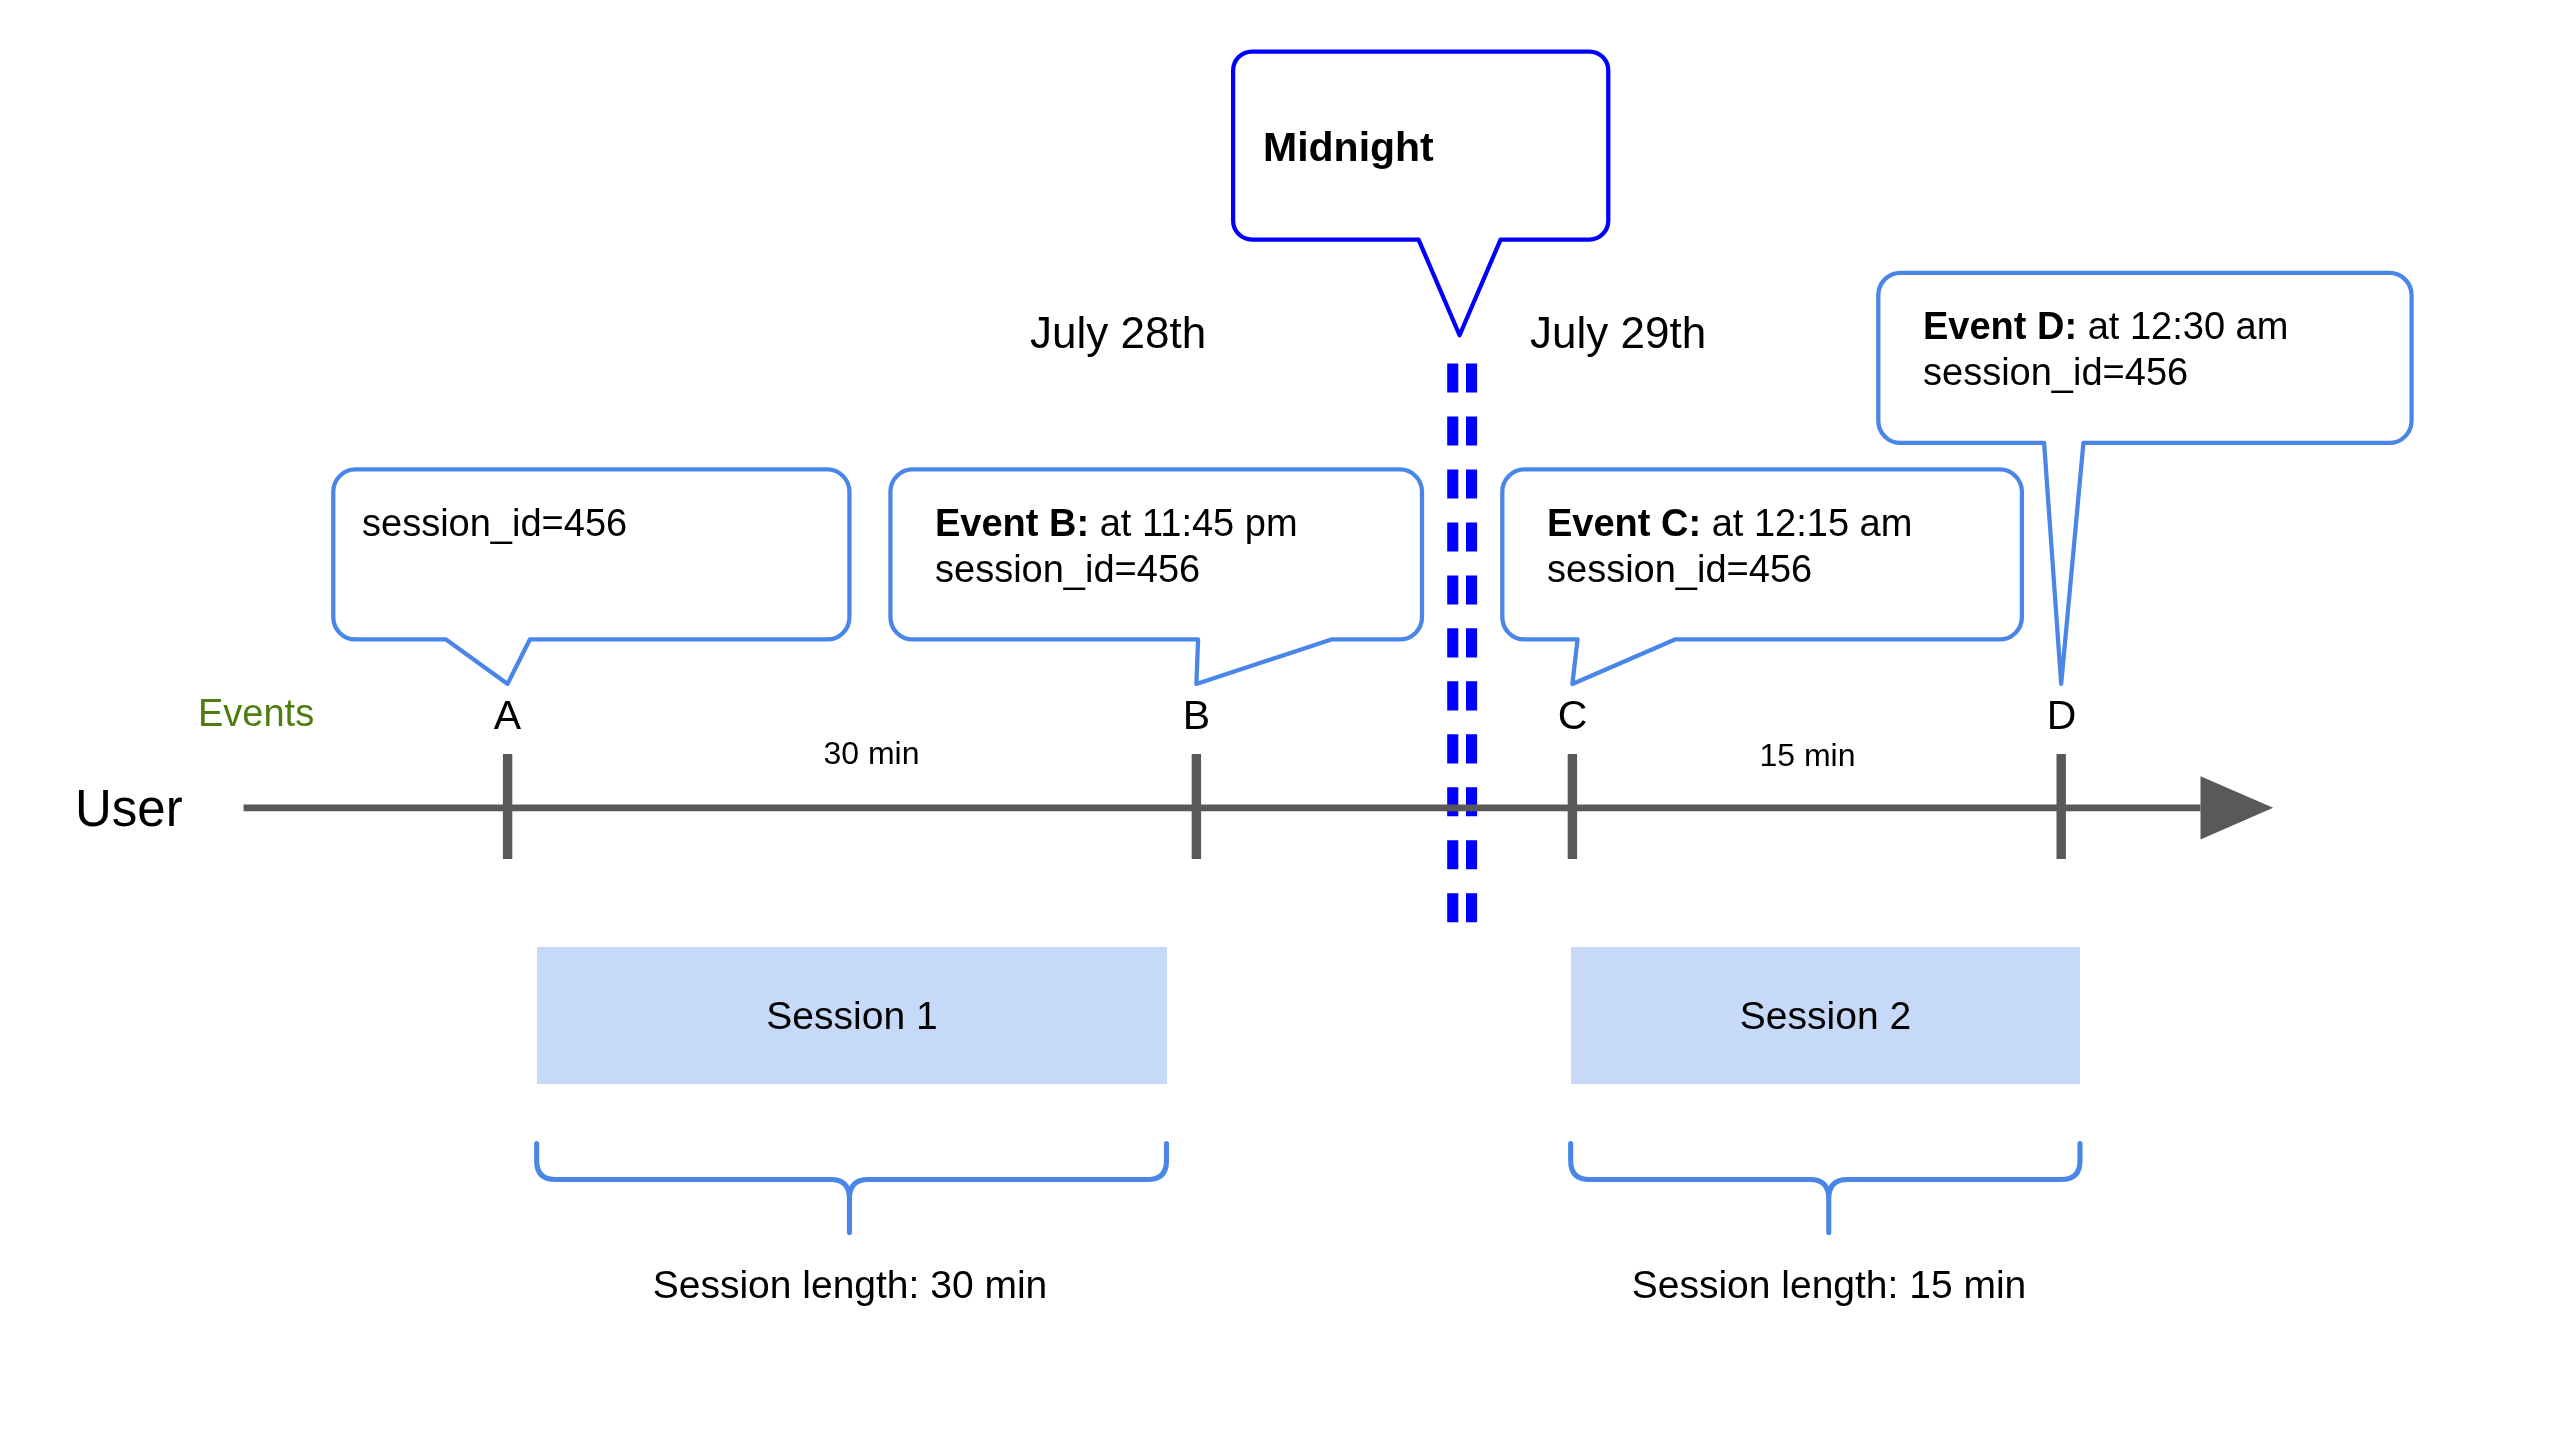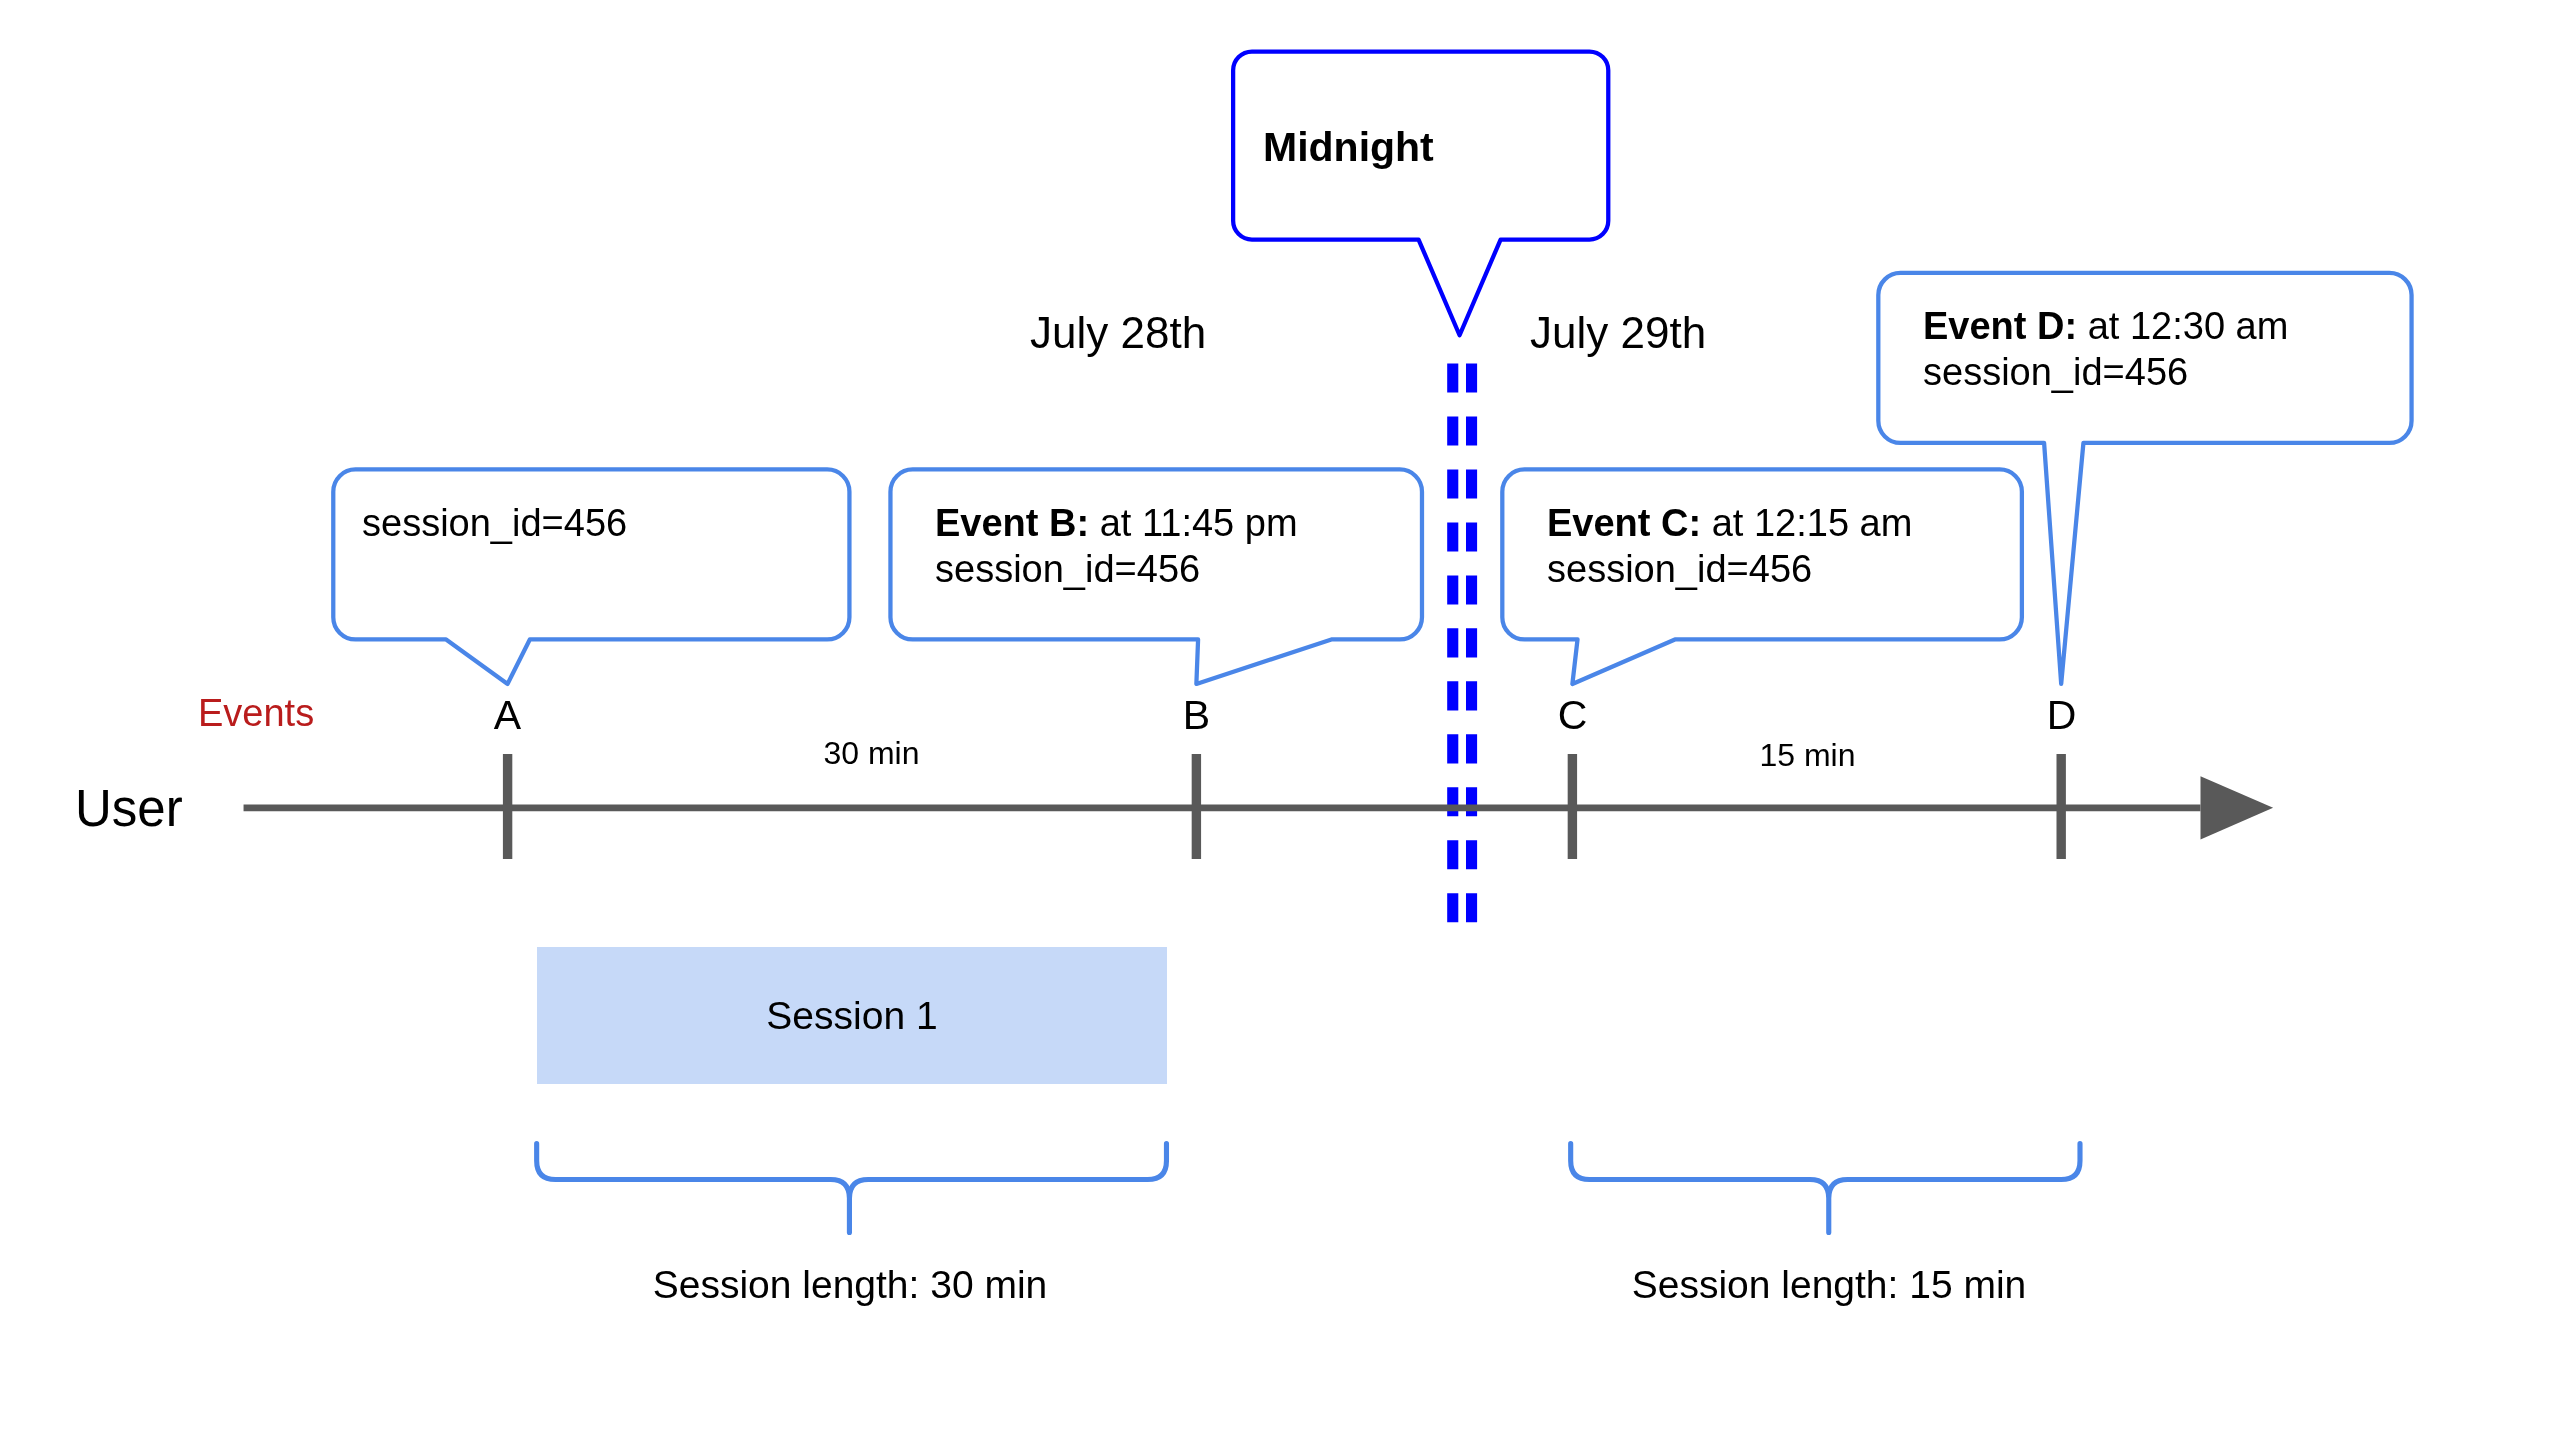--- a/index.html
+++ b/index.html
@@ -59,21 +59,21 @@
   }
   .axis-label-user {
     position: absolute;
     font-size: 51px;
     color: #000000;
     white-space: nowrap;
   }
   .axis-label-events {
     position: absolute;
     font-size: 38px;
-    color: #b91c1c;
+    color: #4d7c0f;
     white-space: nowrap;
   }
   .event-letter {
     position: absolute;
     font-size: 41px;
     color: #000000;
     white-space: nowrap;
     text-align: center;
   }
   .gap-label {
@@ -256,18 +256,21 @@
   <div class="event-letter" style="left:1171px; top:692px; width:51px;">B</div>
   <div class="event-letter" style="left:1547px; top:692px; width:51px;">C</div>
   <div class="event-letter" style="left:2036px; top:692px; width:51px;">D</div>
 
   <div class="gap-label" style="left:769px; top:735px; width:205px;">30 min</div>
   <div class="gap-label" style="left:1705px; top:737px; width:205px;">15 min</div>
 
   <div class="session-box" style="left:537px; top:947px; width:630px; height:137px;text-align:right;">
     <span>Session 1</span>
   </div>
+  <div class="session-box" style="left:1571px; top:947px; width:509px; height:137px;">
+    <span>Session 2</span>
+  </div>
 
   <div class="session-length-label" style="left:508px; top:1263px; width:684px;">Session length: 30 min</div>
   <div class="session-length-label" style="left:1487px; top:1263px; width:684px;">Session length: 15 min</div>
 
 </div>
 
 
 </body></html>

